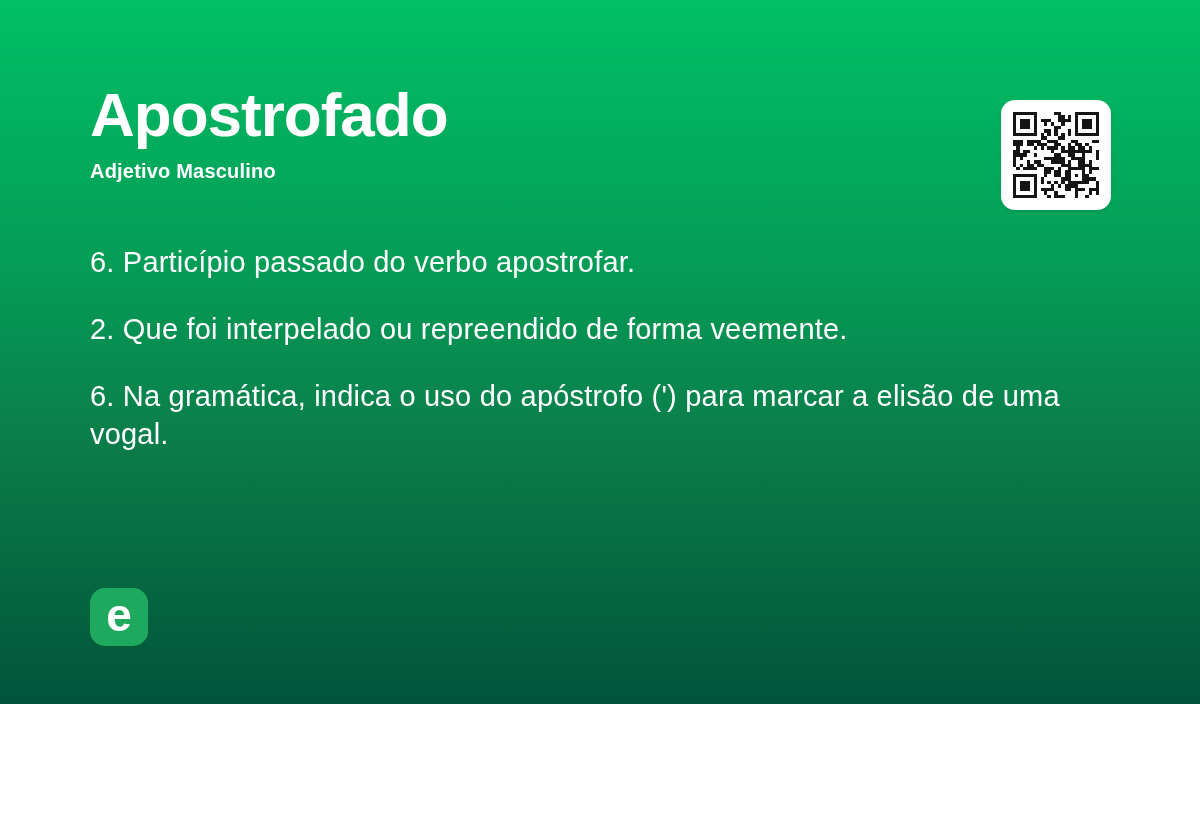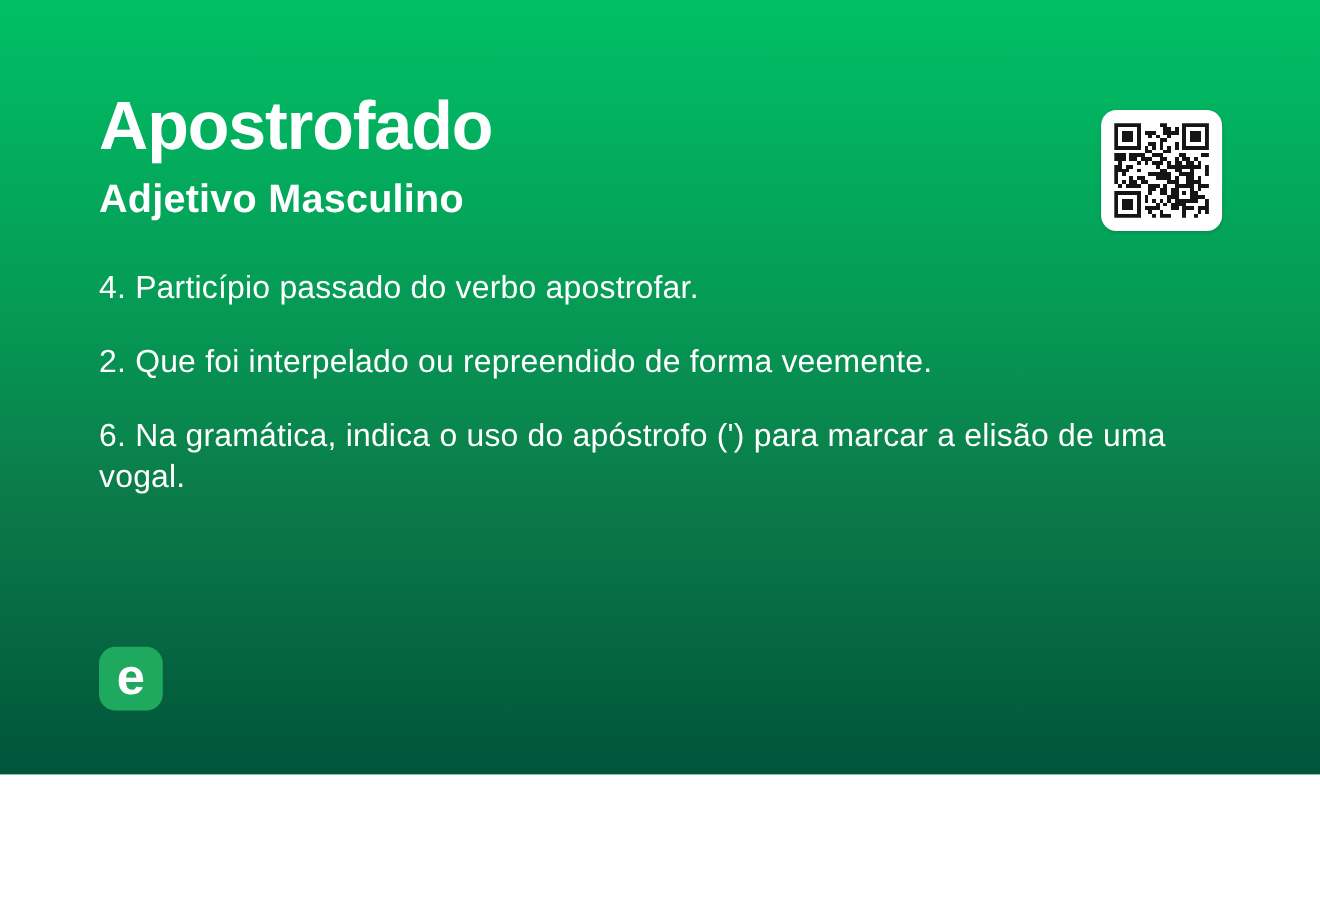--- a/index.html
+++ b/index.html
@@ -24,21 +24,21 @@
   }
   .title {
     font-size: 62px;
     font-weight: 800;
     letter-spacing: -1px;
     line-height: 1.0;
     margin: 0;
   }
   .subtitle {
     margin: 14px 0 0 0;
-    font-size: 36px;
+    font-size: 20px;
     font-weight: 600;
     letter-spacing: 0.2px;
   }
   .qr-wrap {
     position: absolute;
     right: 89px;
     top: 100px;
     width: 110px;
     height: 110px;
     background: #ffffff;
@@ -414,21 +414,21 @@
         <rect x="10" y="24" width="1" height="1"></rect>
         <rect x="12" y="24" width="1" height="1"></rect>
         <rect x="13" y="24" width="1" height="1"></rect>
         <rect x="14" y="24" width="1" height="1"></rect>
         <rect x="18" y="24" width="1" height="1"></rect>
         <rect x="21" y="24" width="1" height="1"></rect>
       </svg>
   </div>
 
   <div class="definitions">
-    <p class="definition">4. Particípio passado do verbo apostrofar.</p>
+    <p class="definition">6. Particípio passado do verbo apostrofar.</p>
     <p class="definition">2. Que foi interpelado ou repreendido de forma veemente.</p>
     <p class="definition">6. Na gramática, indica o uso do apóstrofo (') para marcar a elisão de uma vogal.</p>
   </div>
 
   <div class="logo-tile">
     <span class="logo-letter">e</span>
   </div>
 
 
 </div>

